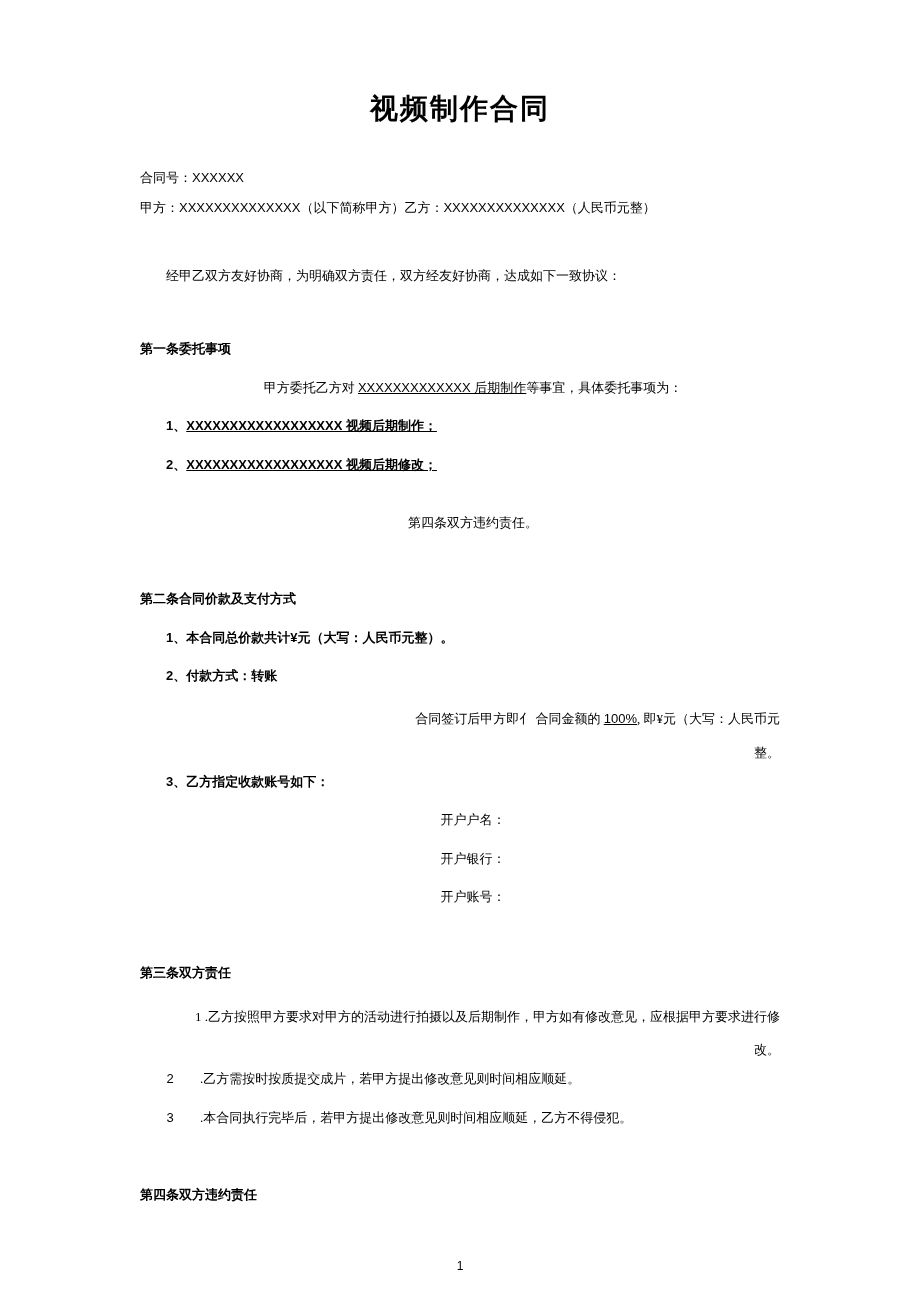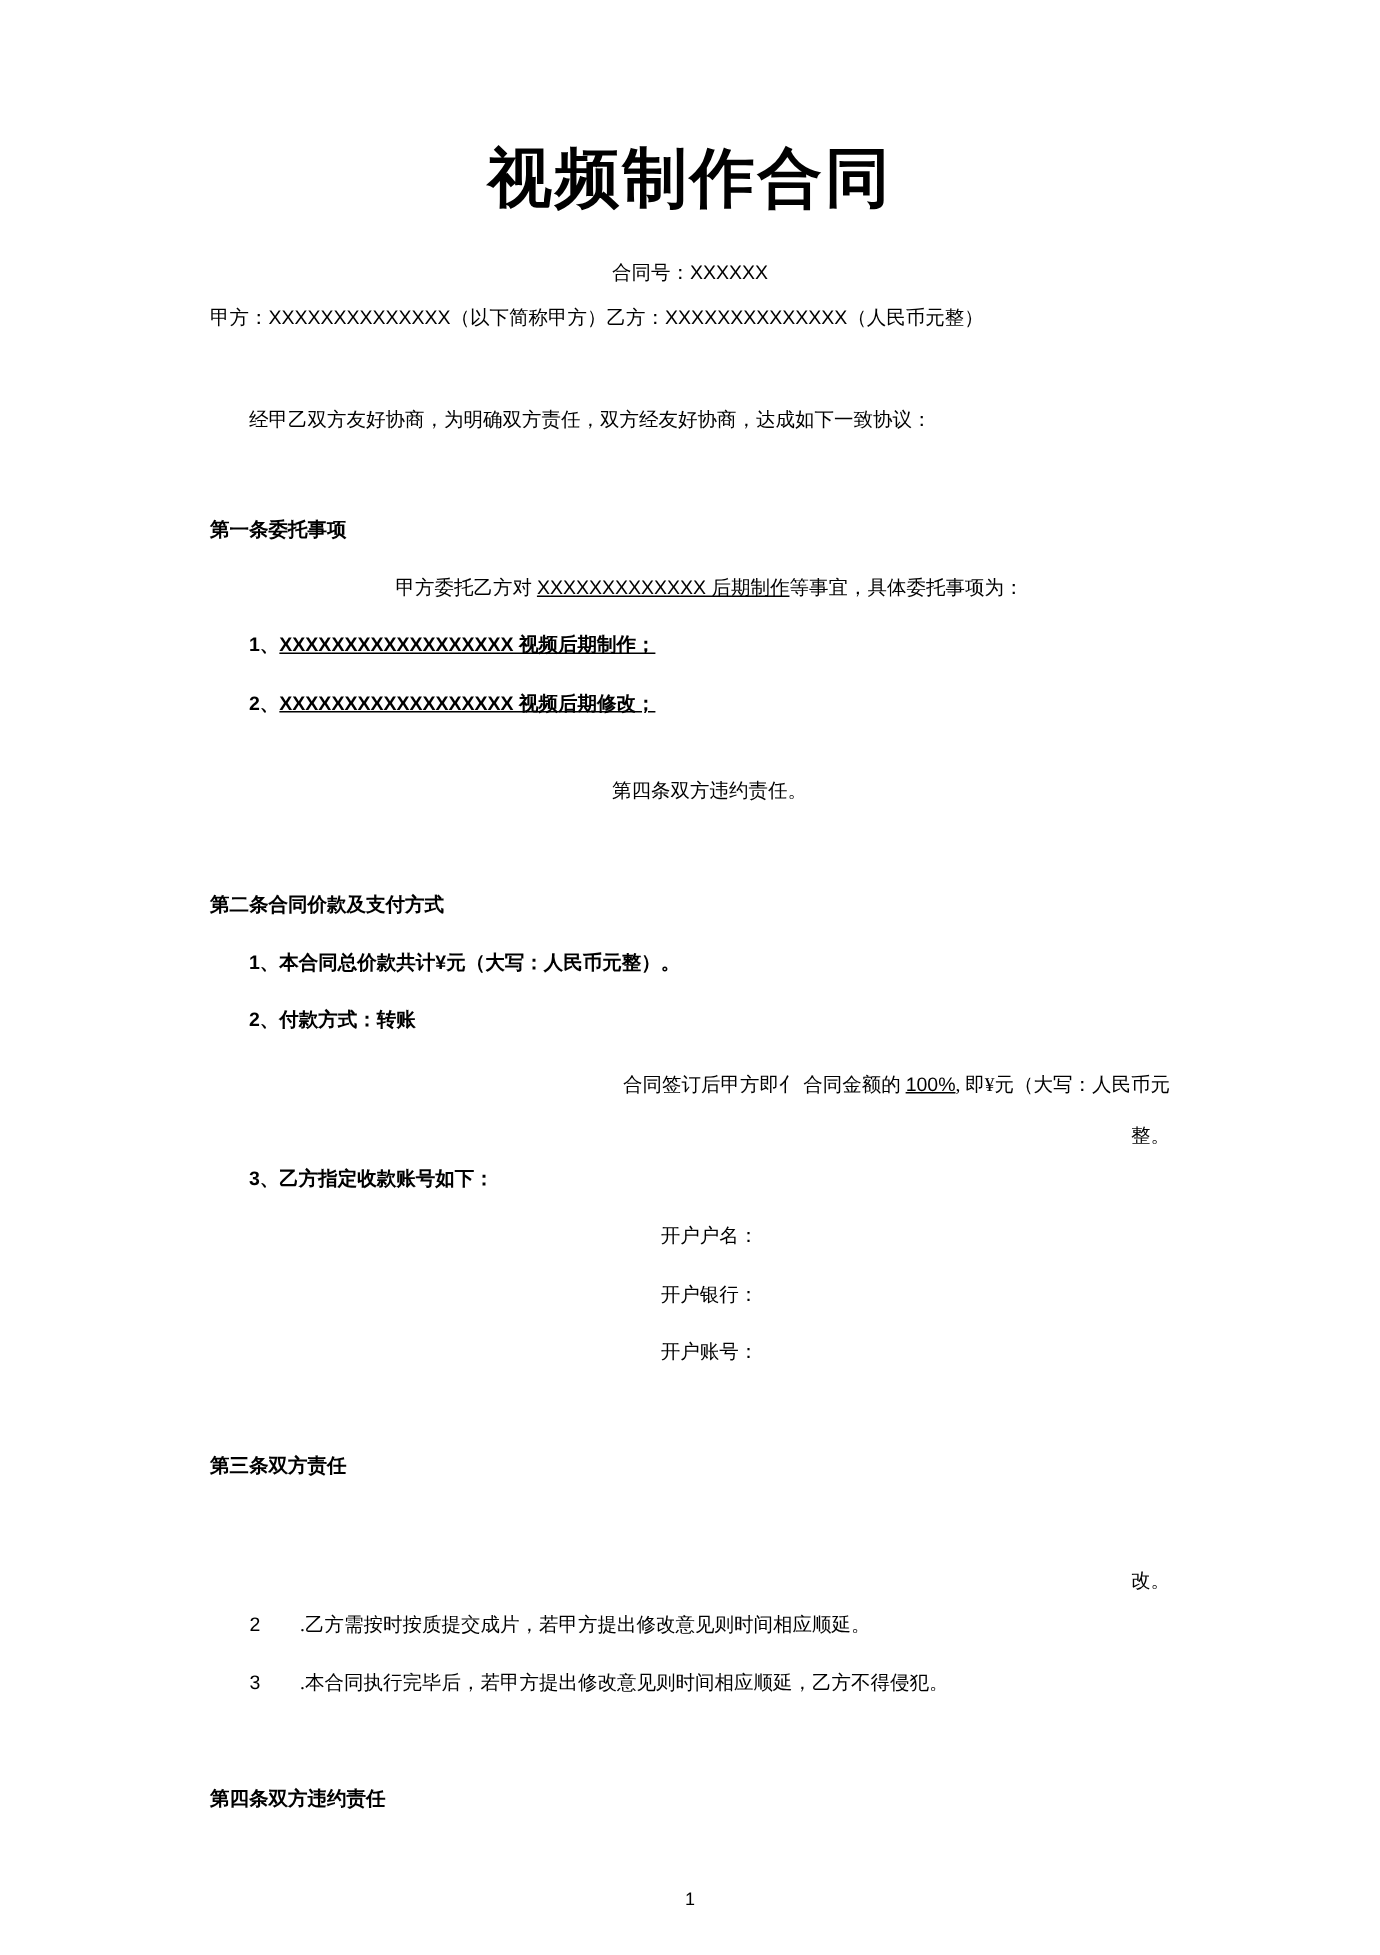--- a/index.html
+++ b/index.html
@@ -10,28 +10,28 @@
     body {
       background: #ffffff;
       font-family: "SimSun", "宋体", serif;
       width: 920px;
       height: 1303px;
       padding: 90px 140px 40px 140px;
       color: #000;
       position: relative;
     }
     .title {
-      font-size: 43px;
+      font-size: 28px;
       text-align: center;
       font-family: "SimSun", "宋体", serif;
-      margin-bottom: 25px;
+      margin-bottom: 41px;
       letter-spacing: 2px;
     }
     .contract-no {
-      text-align: center;
+      text-align: left;
       font-size: 13px;
       margin-bottom: 12px;
       font-family: Arial, "SimSun", serif;
     }
     .parties {
       font-size: 13px;
       margin-bottom: 50px;
       font-family: Arial, "SimSun", serif;
     }
     .parties span {
@@ -139,21 +139,21 @@
 </div>
 <div class="item">3、乙方指定收款账号如下：</div>
 <div class="para">开户户名：</div>
 <div class="para">开户银行：</div>
 <div class="para">开户账号：</div>
 
 <div class="section-space"></div>
 
 <div class="section-heading">第三条双方责任</div>
 <div class="wraptext">
-  <br><span>改。</span>
+  <span style="margin-left:2em">1 .乙方按照甲方要求对甲方的活动进行拍摄以及后期制作，甲方如有修改意见，应根据甲方要求进行修</span><br><span>改。</span>
 </div>
 <div class="numlist">
   <span class="num">2</span>
   <span class="txt">.乙方需按时按质提交成片，若甲方提出修改意见则时间相应顺延。</span>
 </div>
 <div class="numlist">
   <span class="num">3</span>
   <span class="txt">.本合同执行完毕后，若甲方提出修改意见则时间相应顺延，乙方不得侵犯。</span>
 </div>
 

